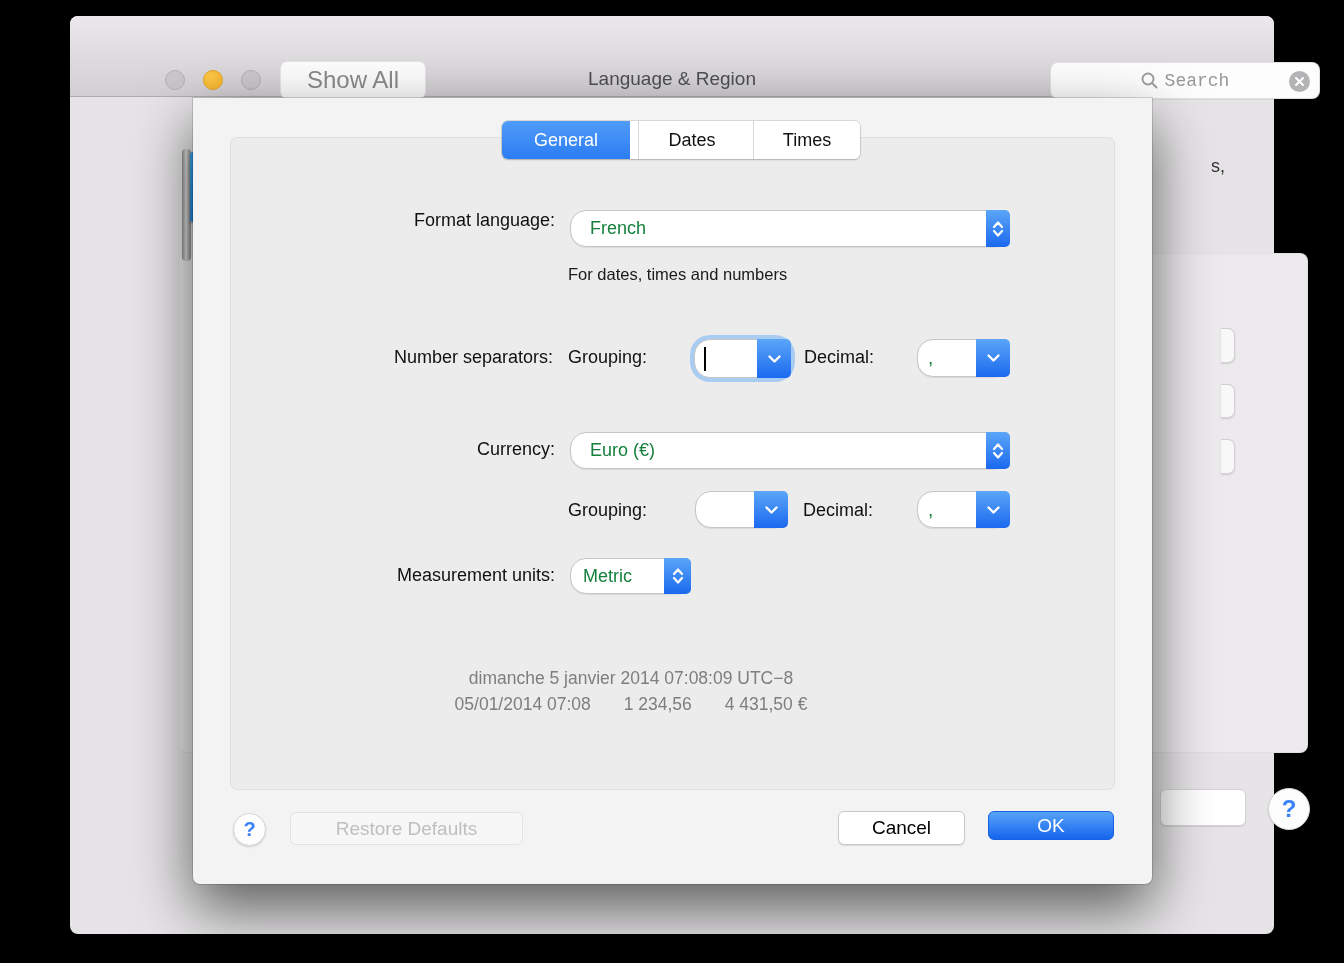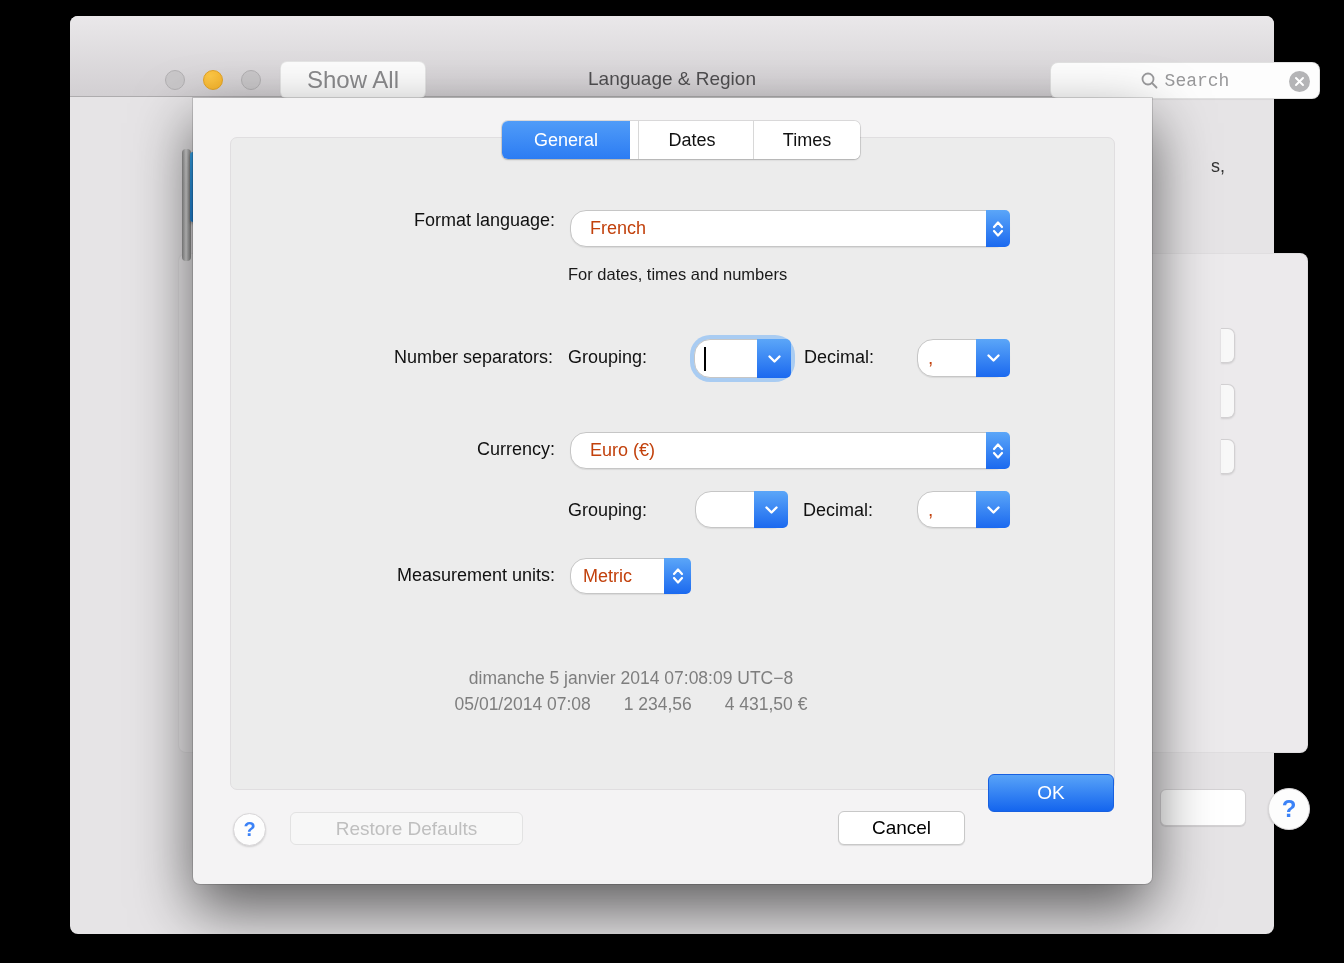--- a/index.html
+++ b/index.html
@@ -84,21 +84,21 @@
   .tab.sep { border-left:1px solid #d8d8d8;margin-left:8px; }
   .tab.selected { background:linear-gradient(#509cf8,#2c7cf3); color:#fff; }
 
   .flabel { position:absolute; font-size:18px; color:#111; text-align:right;
             width:300px; white-space:nowrap; }
   .ilabel { position:absolute; font-size:18px; color:#111; white-space:nowrap; }
   .hint { position:absolute; font-size:16.5px; color:#1a1a1a; white-space:nowrap; }
 
   .popup, .combo { position:absolute; background:#fff; border:1px solid #c6c6c6;
                    border-radius:16px; box-shadow:0 1px 1px rgba(0,0,0,.08);
-                   display:flex; align-items:center; font-size:18px; color:#c2410c; }
+                   display:flex; align-items:center; font-size:18px; color:#15803d; }
   .pbtn { position:absolute; right:-1px; top:-1px; bottom:-1px;
           background:linear-gradient(180deg,#5ba6f8,#1b69ef);
           border-radius:0 5px 5px 0;
           display:flex; align-items:center; justify-content:center; }
   .popup .pbtn { width:24px; }
   .combo .pbtn { width:34px; }
   .pval { padding-left:19px; white-space:nowrap; }
   .cval { padding-left:10px; font-size:19px; }
   .focused { box-shadow:0 0 0 4px #a9ccf2; }
   .caret { position:absolute; left:9px; top:7px; width:1.5px; height:24px; background:#000; }
@@ -107,21 +107,21 @@
              color:#7e7e7e; font-size:17.5px; white-space:nowrap; }
   .preview span { margin:0 14px; }
 
   .sheethelp { left:40px; top:715px; width:33px; height:33px; font-size:20px; position:absolute; }
   .btn { position:absolute; border-radius:6px; display:flex; align-items:center;
          justify-content:center; font-size:19px; }
   .btn.disabled { left:97px; top:714px; width:233px; height:33px; background:#f7f7f7;
                   border:1px solid #e2e2e2; color:#bfbfbf; }
   .btn.cancel { left:645px; top:713px; width:127px; height:34px; background:#fff;
                 border:1px solid #c8c8c8; box-shadow:0 1px 1px rgba(0,0,0,.1); color:#000; }
-  .btn.ok { left:795px; top:676px; width:126px; height:38px; color:#fff;
+  .btn.ok { left:795px; top:713px; width:126px; height:29px; color:#fff;
             background:linear-gradient(180deg,#58a3f8,#1465ee);
             border:1px solid #1760e0; }
 </style>
 </head>
 <body>
 
 <div class="window">
 
   <div class="titlebar">
     <div class="tl gray" style="left:95px"></div>

